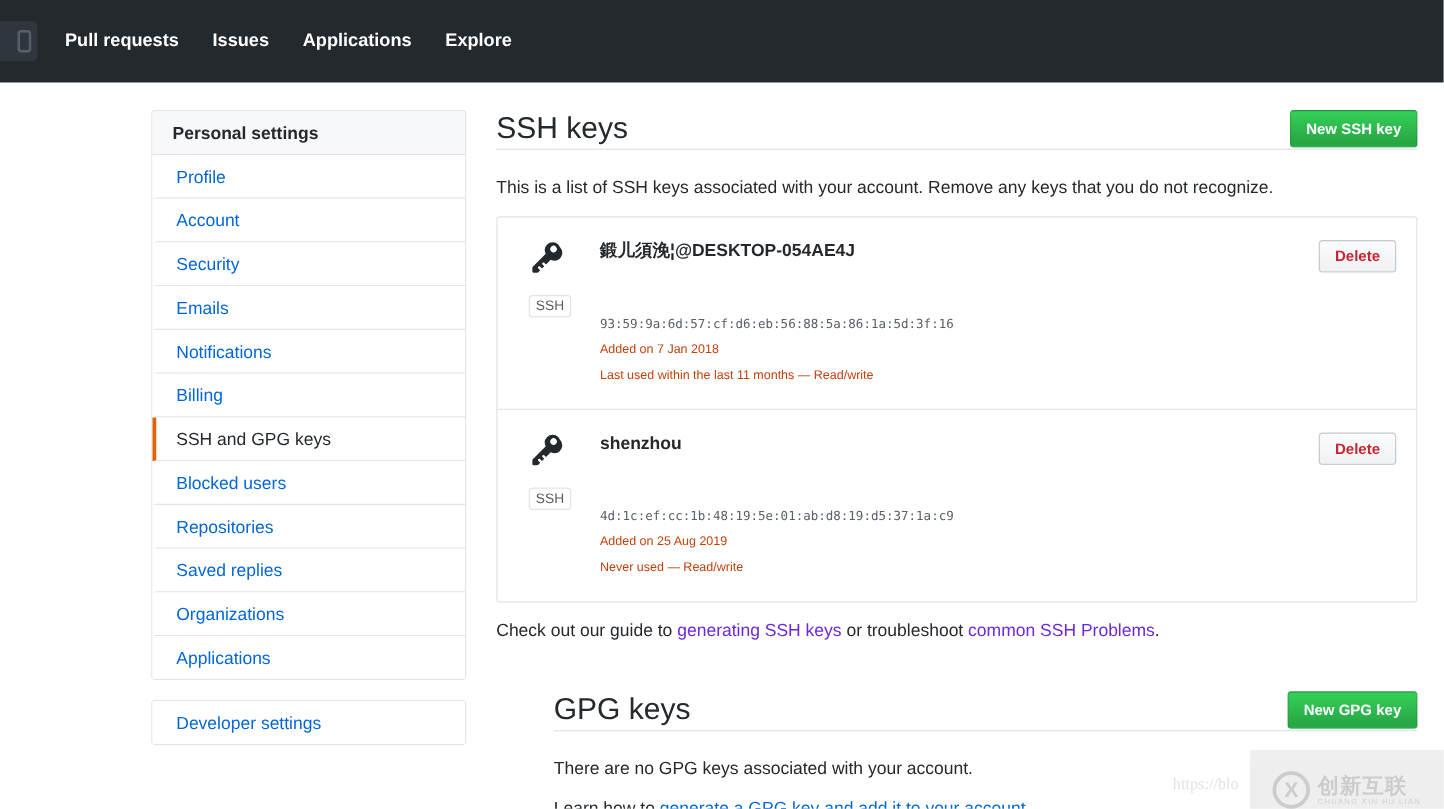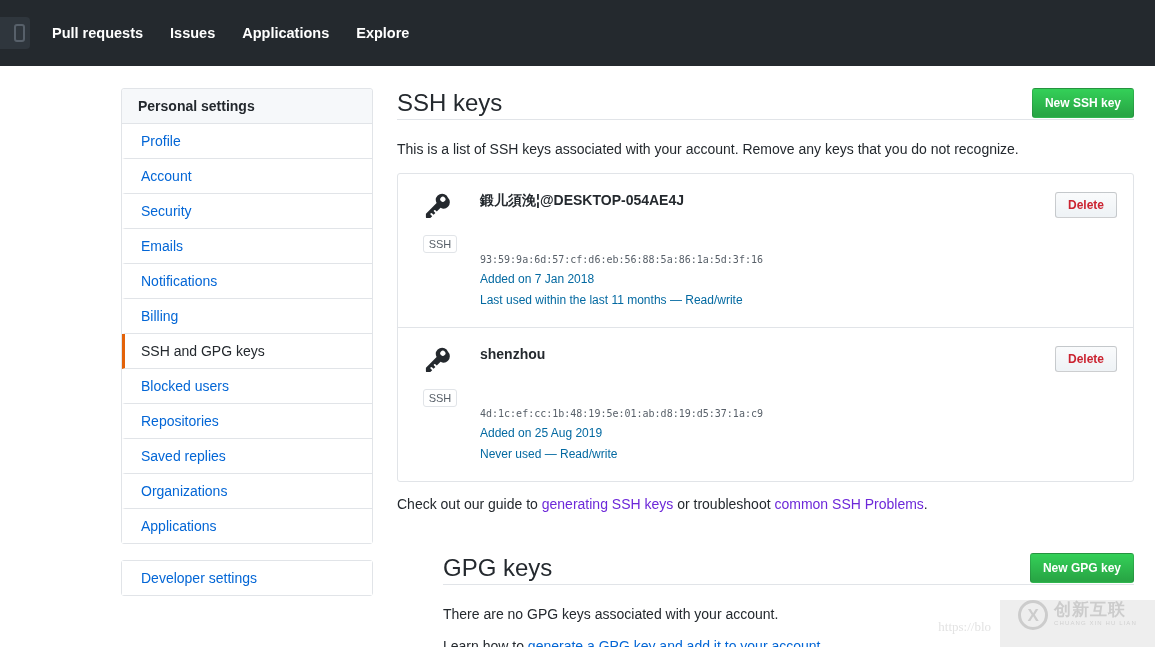--- a/index.html
+++ b/index.html
@@ -129,21 +129,21 @@
     font-size:14px; font-weight:bold; color:#24292e;
     line-height:20px; margin-bottom:1px;
   }
   .key-fingerprint{
     font-family:"DejaVu Sans Mono", monospace;
     font-size:10px; color:#586069;
     line-height:19px;
     margin-top:40px;
   }
   .key-meta{
-    font-size:12px; color:#0369a1;
+    font-size:10px; color:#c2410c;
     line-height:21px;
   }
 
   .btn-delete{
     background-image:linear-gradient(-180deg,#fafbfc 0%,#eff3f6 90%);
     background-color:#eff3f6;
     border:1px solid rgba(27,31,35,0.2);
     border-radius:3px;
     color:#cb2431;
     font-size:12px; font-weight:bold;
@@ -169,21 +169,21 @@
     font-size:14px; color:#24292e;
     margin-top:16px;
   }
   .gpg-learn a{ color:#0366d6; text-decoration:none; }
 
   
   .watermark{
     position:absolute; right:0px; bottom:0px;
     width:155px; height:47px;
     background:#ececec;
-    display:flex; align-items:flex-start; justify-content:center;
+    display:flex; align-items:flex-end; justify-content:center;
     opacity:0.85;
   }
   .wm-mark{
     width:30px; height:30px; flex:none;
     border:3px solid #c4c4c4;
     border-radius:50%;
     position:relative;
     margin-right:6px;
   }
   .wm-mark::before{

